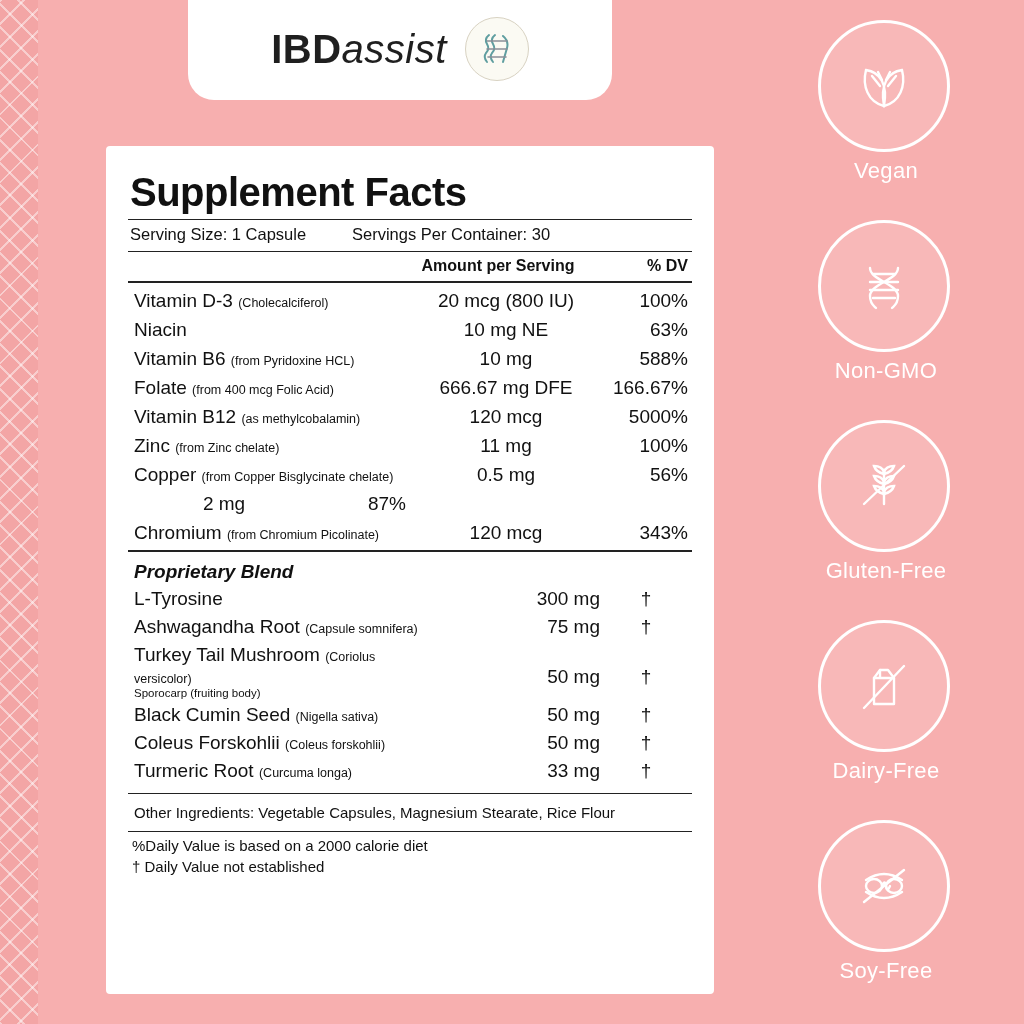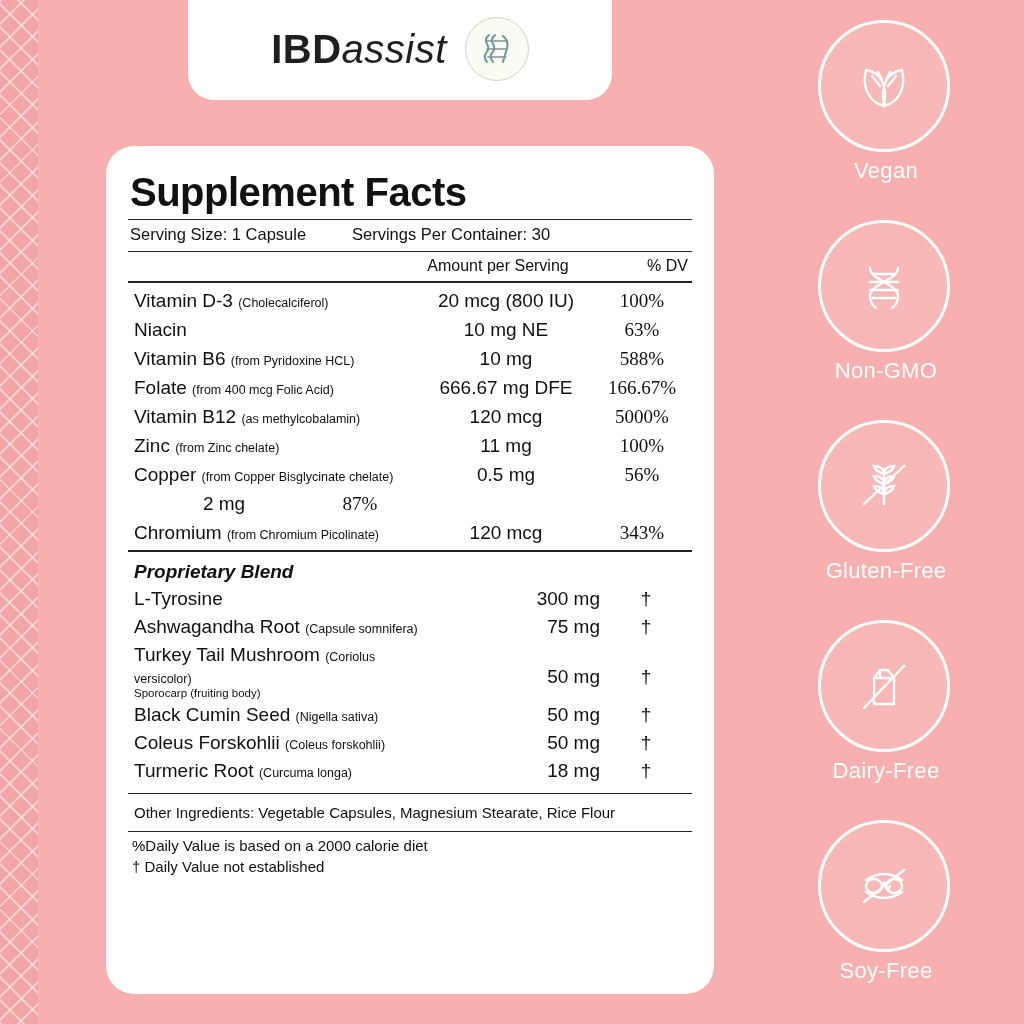--- a/index.html
+++ b/index.html
@@ -55,21 +55,21 @@
     border: 1.5px solid #d8d2c2;
     display: flex; align-items: center; justify-content: center;
   }
 
   
   .panel {
     position: absolute;
     left: 106px; top: 146px;
     width: 608px; height: 848px;
     background: #ffffff;
-    border-radius: 28px;
+    border-radius: 4px;
     box-sizing: border-box;
     padding: 18px 22px 10px 22px;
   }
   .sf-title {
     font-size: 40px;
     font-weight: bold;
     color: #111;
     letter-spacing: -0.5px;
     margin: 6px 0 4px 2px;
   }
@@ -83,38 +83,39 @@
     padding: 2px 2px 4px 2px;
   }
   .serving-row .ss { width: 222px; }
 
   .hdr-row {
     display: flex;
     justify-content: flex-end;
     font-size: 16px;
     color: #111;
     padding: 2px 0 3px 0;
+    font-weight: bold;
   }
   .hdr-amount { width: 208px; text-align: center; }
   .hdr-dv { width: 86px; text-align: right; padding-right: 4px; }
 
   .nut-row {
     display: flex;
     align-items: baseline;
     font-size: 19px;
     color: #111;
     padding: 3.5px 0 3.5px 6px;
   }
   .nut-name { flex: 1; }
   .nut-name .src {
     font-size: 12.5px;
     color: #111;
   }
   .nut-amt { width: 180px; text-align: center; font-size: 19px; }
-  .nut-dv  { width: 92px; text-align: center; padding-right: 4px; font-size: 19px; font-family: Liberation Serif, serif; }
+  .nut-dv  { width: 92px; text-align: right; padding-right: 4px; font-size: 19px; }
 
   .blend-title {
     font-size: 19px;
     font-weight: bold;
     font-style: italic;
     color: #111;
     padding: 6px 0 2px 6px;
   }
   .blend-row {
     display: flex;
@@ -285,21 +286,21 @@
         <div class="blend-amt">50 mg</div>
         <div class="blend-dg">†</div>
       </div>
       <div class="blend-row">
         <div class="blend-name"><span>Coleus Forskohlii</span> <span class="src">(Coleus forskohlii)</span></div>
         <div class="blend-amt">50 mg</div>
         <div class="blend-dg">†</div>
       </div>
       <div class="blend-row">
         <div class="blend-name"><span>Turmeric Root</span> <span class="src">(Curcuma longa)</span></div>
-        <div class="blend-amt">18 mg</div>
+        <div class="blend-amt">33 mg</div>
         <div class="blend-dg">†</div>
       </div>
     </div>
 
   <div class="rule-thin" style="margin-top:8px"></div>
   <div class="other-ing">Other Ingredients:  Vegetable Capsules, Magnesium Stearate, Rice Flour</div>
   <div class="rule-thin"></div>
 
   <div class="foot-note">%Daily Value is based on a 2000 calorie diet</div>
   <div class="foot-note">† Daily Value not established</div>

